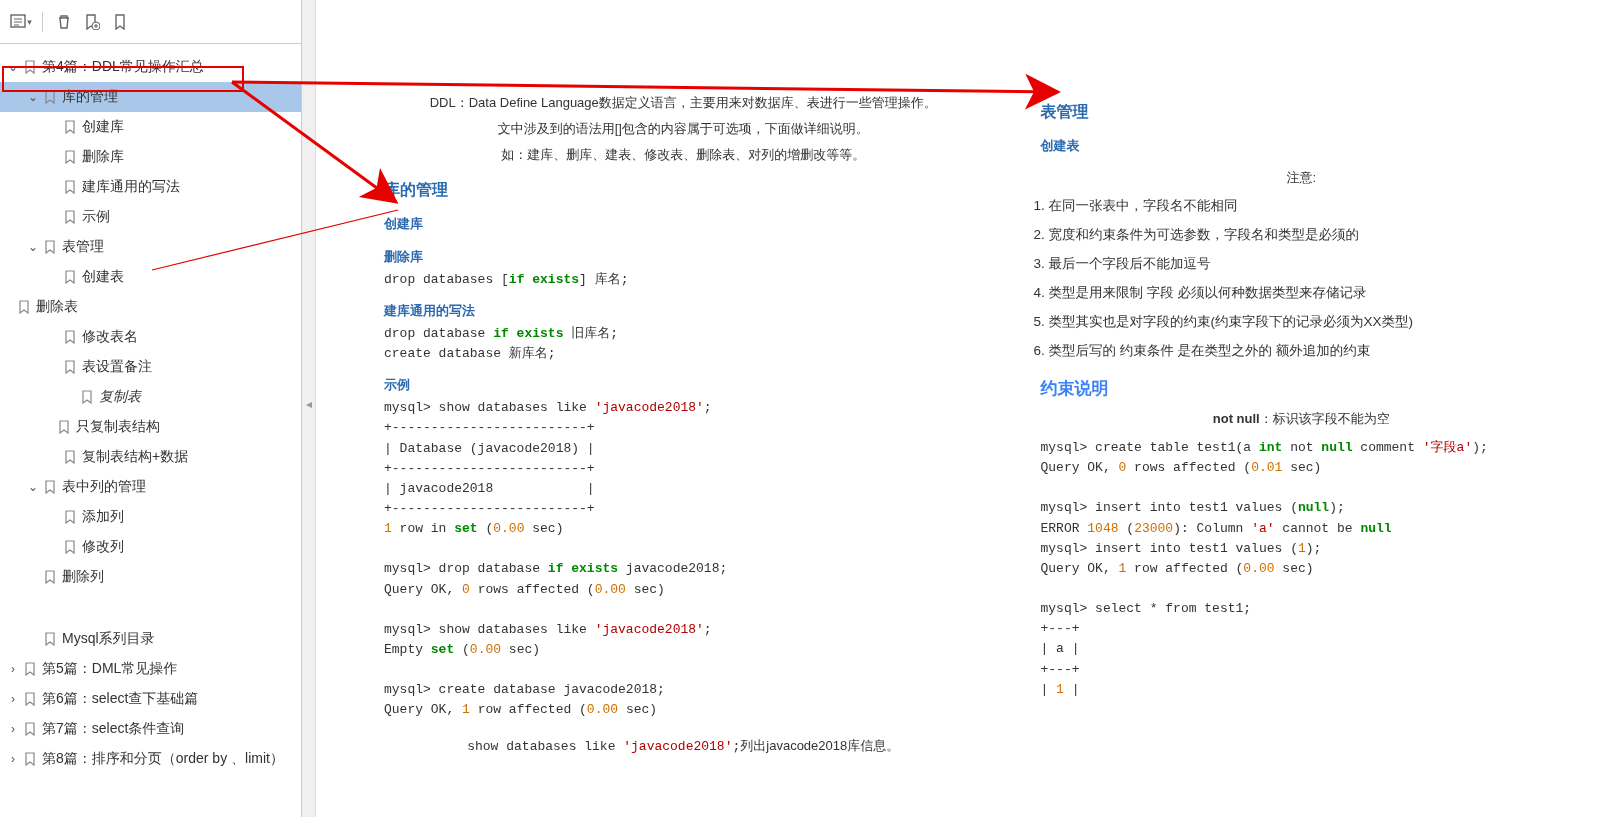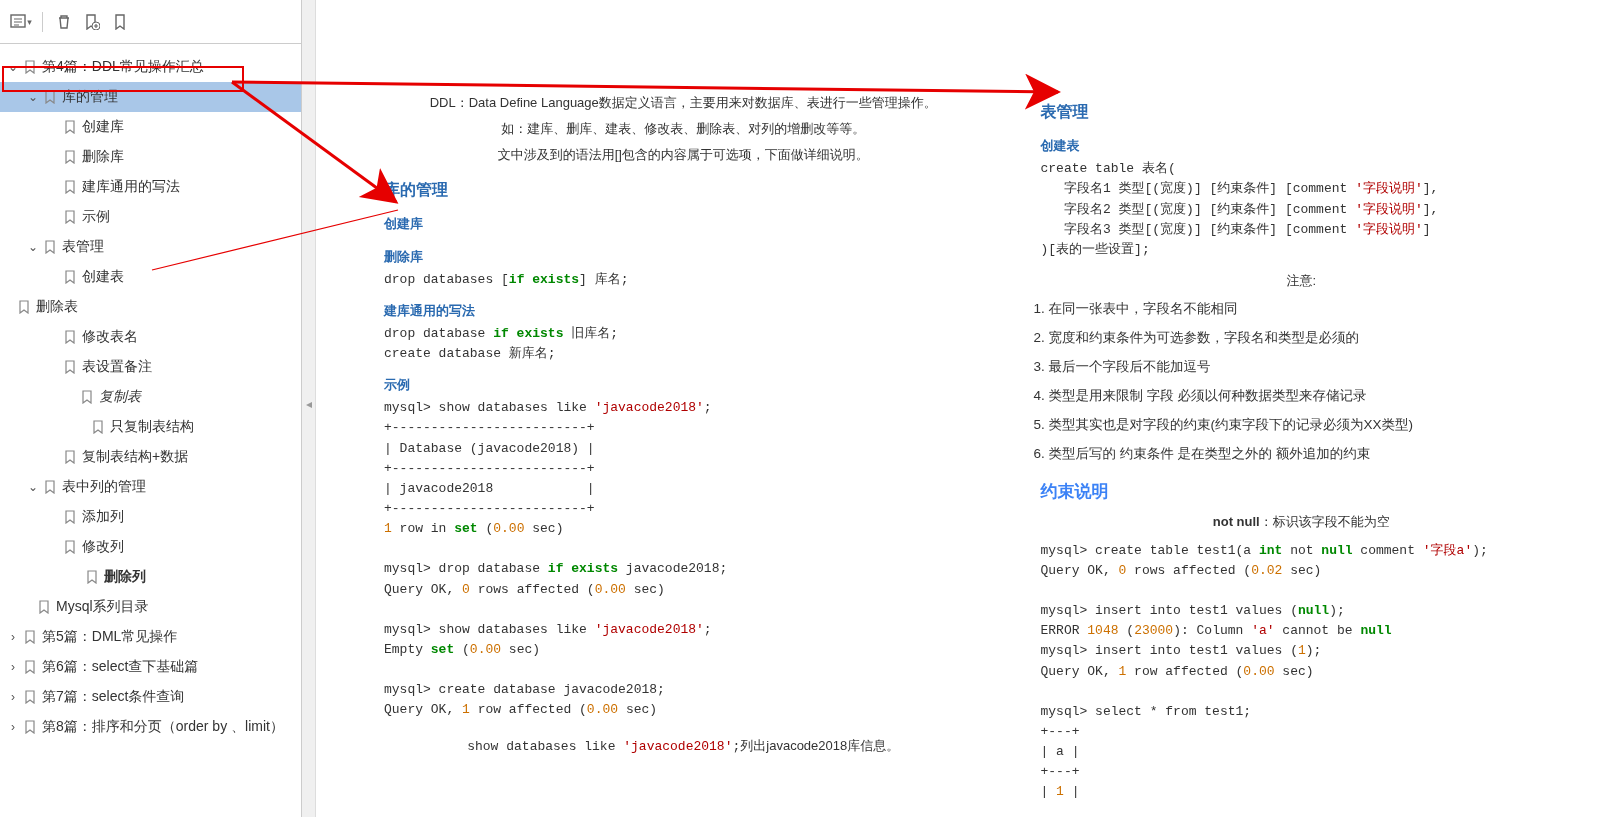--- a/index.html
+++ b/index.html
@@ -245,21 +245,21 @@
       </div>
       <div class="tree-row" style="padding-left: 63px; font-style: italic;">
         <span class="chev blank">›</span>
         <span class="bm-icon">
           <svg width="14" height="14" viewBox="0 0 14 14">
             <path d="M3 1h8v12l-4-3-4 3z" fill="none" stroke="#888" stroke-width="1.2"></path>
           </svg>
         </span>
         <span class="tree-label">复制表</span>
       </div>
-      <div class="tree-row" style="padding-left: 74px;">
+      <div class="tree-row" style="padding-left: 40px;">
         <span class="chev blank">›</span>
         <span class="bm-icon">
           <svg width="14" height="14" viewBox="0 0 14 14">
             <path d="M3 1h8v12l-4-3-4 3z" fill="none" stroke="#888" stroke-width="1.2"></path>
           </svg>
         </span>
         <span class="tree-label">只复制表结构</span>
       </div>
       <div class="tree-row" style="padding-left: 46px;">
         <span class="chev blank">›</span>
@@ -290,30 +290,30 @@
       </div>
       <div class="tree-row" style="padding-left: 46px;">
         <span class="chev blank">›</span>
         <span class="bm-icon">
           <svg width="14" height="14" viewBox="0 0 14 14">
             <path d="M3 1h8v12l-4-3-4 3z" fill="none" stroke="#888" stroke-width="1.2"></path>
           </svg>
         </span>
         <span class="tree-label">修改列</span>
       </div>
-      <div class="tree-row" style="padding-left: 68px; font-weight: bold;">
+      <div class="tree-row" style="padding-left: 26px;">
         <span class="chev blank">›</span>
         <span class="bm-icon">
           <svg width="14" height="14" viewBox="0 0 14 14">
             <path d="M3 1h8v12l-4-3-4 3z" fill="none" stroke="#888" stroke-width="1.2"></path>
           </svg>
         </span>
         <span class="tree-label">删除列</span>
       </div>
-      <div class="tree-row" style="padding-left: 20px;">
+      <div class="tree-row" style="padding-left: 26px; margin-top: 32px;">
         <span class="chev blank">›</span>
         <span class="bm-icon">
           <svg width="14" height="14" viewBox="0 0 14 14">
             <path d="M3 1h8v12l-4-3-4 3z" fill="none" stroke="#888" stroke-width="1.2"></path>
           </svg>
         </span>
         <span class="tree-label">Mysql系列目录</span>
       </div>
       <div class="tree-row" style="padding-left: 6px;">
         <span class="chev">›</span>
@@ -356,22 +356,22 @@
 </div>
 
 <div class="gutter">
   <div class="gutter-handle">◂</div>
 </div>
 
 <div class="content">
 
   <div class="page">
     <p>DDL：Data Define Language数据定义语言，主要用来对数据库、表进行一些管理操作。</p>
+    <p>文中涉及到的语法用[]包含的内容属于可选项，下面做详细说明。</p>
     <p>如：建库、删库、建表、修改表、删除表、对列的增删改等等。</p>
-    <p>文中涉及到的语法用[]包含的内容属于可选项，下面做详细说明。</p>
     <h2 class="blue">库的管理</h2>
     <h4 class="blue">创建库</h4>
     <h4 class="blue">删除库</h4>
     <div class="code">drop databases [<span class="kw">if exists</span>] 库名;</div>
     <h4 class="blue">建库通用的写法</h4>
     <div class="code">drop database <span class="kw">if exists</span> 旧库名;
 create database 新库名;</div>
     <h4 class="blue">示例</h4>
     <div class="code">mysql&gt; show databases like <span class="str">'javacode2018'</span>;
 +-------------------------+
@@ -388,38 +388,33 @@
 Empty <span class="kw">set</span> (<span class="num">0.00</span> sec)
 
 mysql&gt; create database javacode2018;
 Query OK, <span class="num">1</span> row affected (<span class="num">0.00</span> sec)</div>
     <p style="margin-top:14px"><span class="code" style="display:inline">show databases like <span class="str">'javacode2018'</span>;</span>列出javacode2018库信息。</p>
   </div>
 
   <div class="page right">
     <h2 class="blue">表管理</h2>
     <h4 class="blue">创建表</h4>
-    <div class="code">create table 表名(
-   字段名1 类型[(宽度)] [约束条件] [comment <span class="str">'字段说明'</span>],
-   字段名2 类型[(宽度)] [约束条件] [comment <span class="str">'字段说明'</span>],
-   字段名3 类型[(宽度)] [约束条件] [comment <span class="str">'字段说明'</span>]
-)[表的一些设置];</div>
     <p style="margin-top:10px">注意:</p>
     <ol class="notes" id="notes-list">
         <li>在同一张表中，字段名不能相同</li>
         <li>宽度和约束条件为可选参数，字段名和类型是必须的</li>
         <li>最后一个字段后不能加逗号</li>
         <li>类型是用来限制 字段 必须以何种数据类型来存储记录</li>
         <li>类型其实也是对字段的约束(约束字段下的记录必须为XX类型)</li>
         <li>类型后写的 约束条件 是在类型之外的 额外追加的约束</li>
       </ol>
     <h4 class="bold">约束说明</h4>
     <p><b>not null</b><span>：标识该字段不能为空</span></p>
     <div class="code" style="margin-top:8px">mysql&gt; create table test1(a <span class="kw">int</span> not <span class="kw">null</span> comment <span class="str">'字段a'</span>);
-Query OK, <span class="num">0</span> rows affected (<span class="num">0.02</span> sec)
+Query OK, <span class="num">0</span> rows affected (<span class="num">0.01</span> sec)
 
 mysql&gt; insert into test1 values (<span class="kw">null</span>);
 ERROR <span class="num">1048</span> (<span class="num">23000</span>): Column <span class="str">'a'</span> cannot be <span class="kw">null</span>
 mysql&gt; insert into test1 values (<span class="num">1</span>);
 Query OK, <span class="num">1</span> row affected (<span class="num">0.00</span> sec)
 
 mysql&gt; select * from test1;
 +---+
 | a |
 +---+

